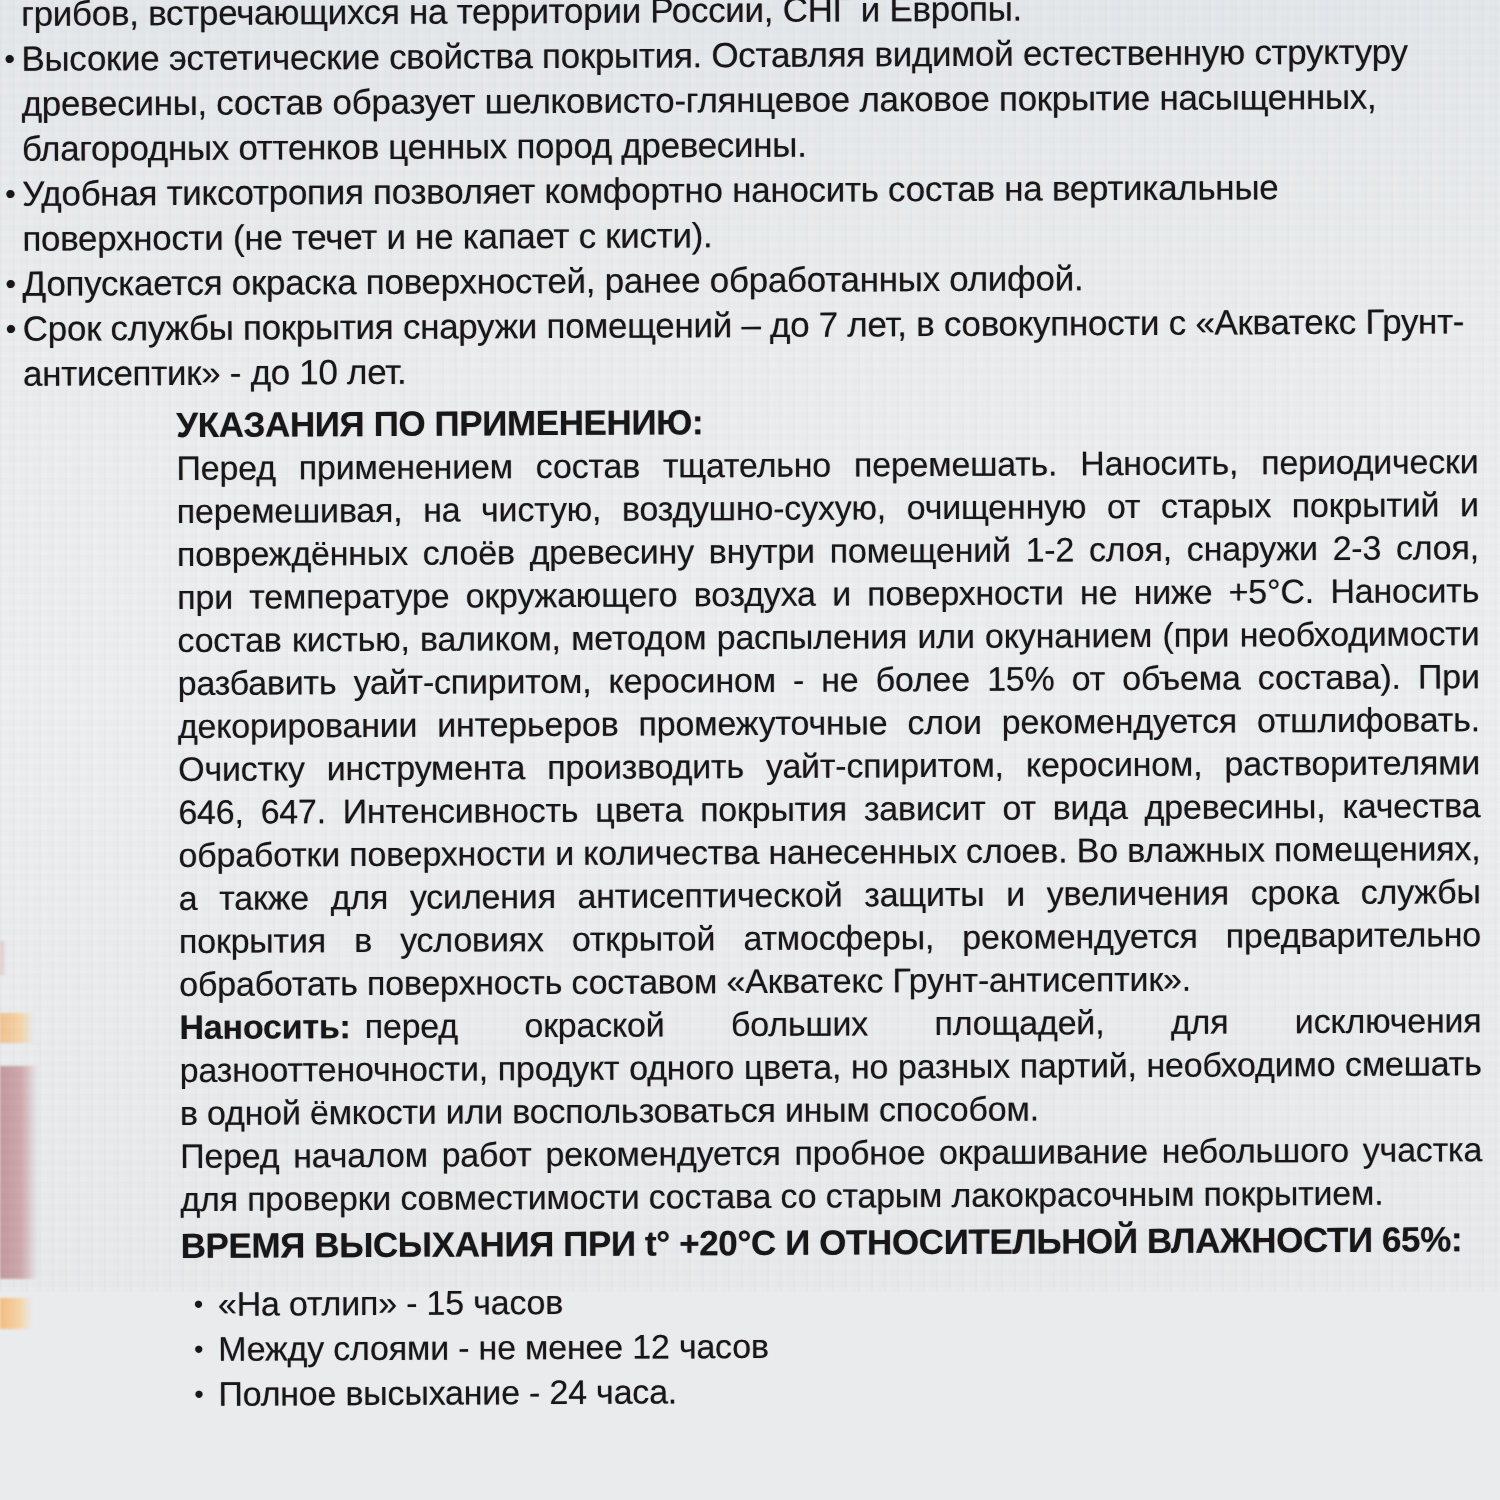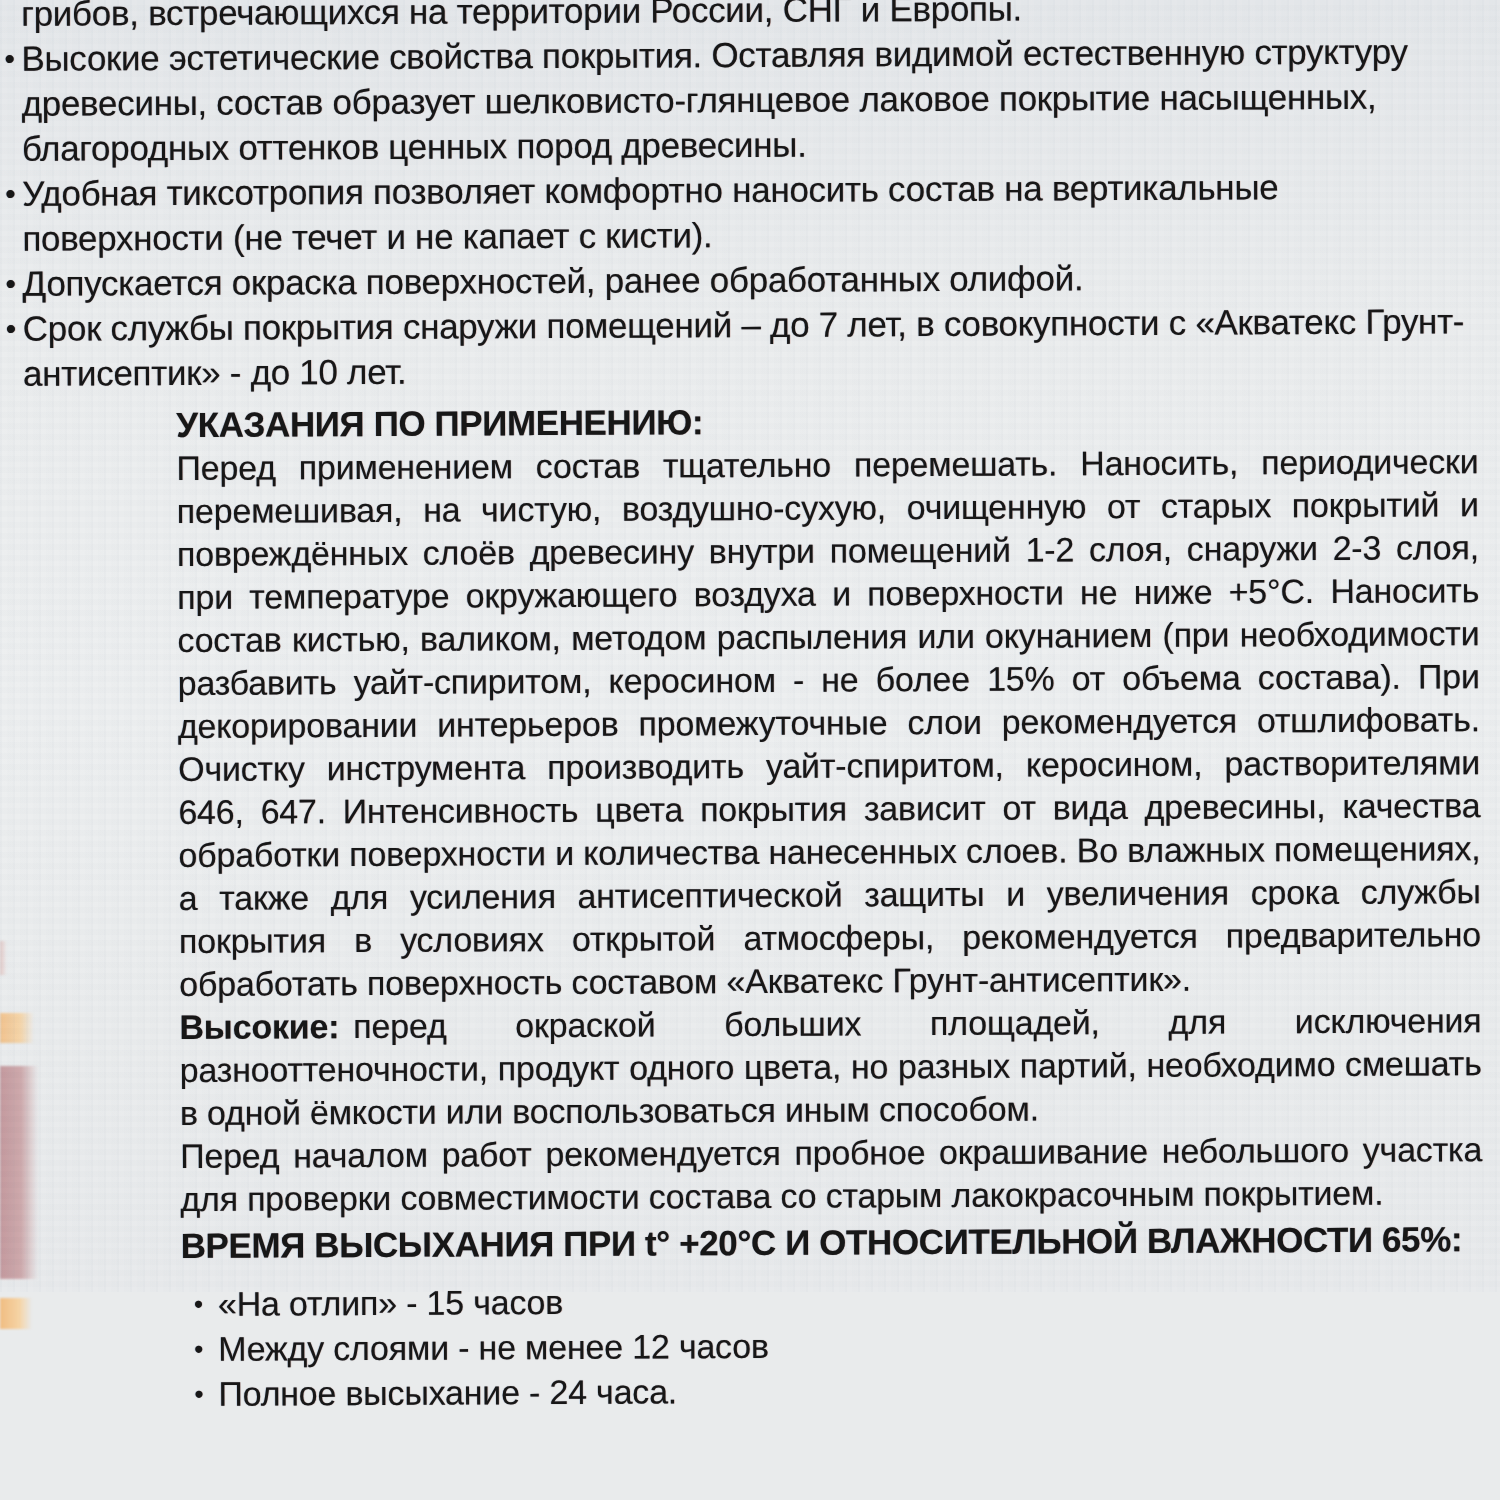--- a/index.html
+++ b/index.html
@@ -134,21 +134,21 @@
       <div class="bullet-item">
         <span class="bullet-dot">•</span><span>Срок службы покрытия снаружи помещений – до 7 лет, в совокупности с «Акватекс Грунт-антисептик» - до 10 лет.</span>
       </div>
     </div>
 
     <div class="main-section">
       <h2 class="section-heading">УКАЗАНИЯ ПО ПРИМЕНЕНИЮ:</h2>
 
       <p>Перед применением состав тщательно перемешать. Наносить, периодически перемешивая, на чистую, воздушно-сухую, очищенную от старых покрытий и повреждённых слоёв древесину внутри помещений 1-2 слоя, снаружи 2-3 слоя, при температуре окружающего воздуха и поверхности не ниже +5°С. Наносить состав кистью, валиком, методом распыления или окунанием (при необходимости разбавить уайт-спиритом, керосином - не более 15% от объема состава). При декорировании интерьеров промежуточные слои рекомендуется отшлифовать. Очистку инструмента производить уайт-спиритом, керосином, растворителями 646, 647. Интенсивность цвета покрытия зависит от вида древесины, качества обработки поверхности и количества нанесенных слоев. Во влажных помещениях, а также для усиления антисептической защиты и увеличения срока службы покрытия в условиях открытой атмосферы, рекомендуется предварительно обработать поверхность составом «Акватекс Грунт-антисептик».</p>
 
-      <p><span class="attn-label">Высокие:</span><span>перед окраской больших площадей, для исключения разнооттеночности, продукт одного цвета, но разных партий, необходимо смешать в одной ёмкости или воспользоваться иным способом.</span></p>
+      <p><span class="attn-label">Наносить:</span><span>перед окраской больших площадей, для исключения разнооттеночности, продукт одного цвета, но разных партий, необходимо смешать в одной ёмкости или воспользоваться иным способом.</span></p>
 
       <p>Перед началом работ рекомендуется пробное окрашивание небольшого участка для проверки совместимости состава со старым лакокрасочным покрытием.</p>
 
       <h2 class="section-heading drying-heading">ВРЕМЯ ВЫСЫХАНИЯ ПРИ t° +20°С И ОТНОСИТЕЛЬНОЙ ВЛАЖНОСТИ 65%:</h2>
 
       <div class="dry-list">
         <div class="dry-item">
           <span class="bullet-dot">•</span><span>«На отлип» - 15 часов</span>
         </div>
         <div class="dry-item">

